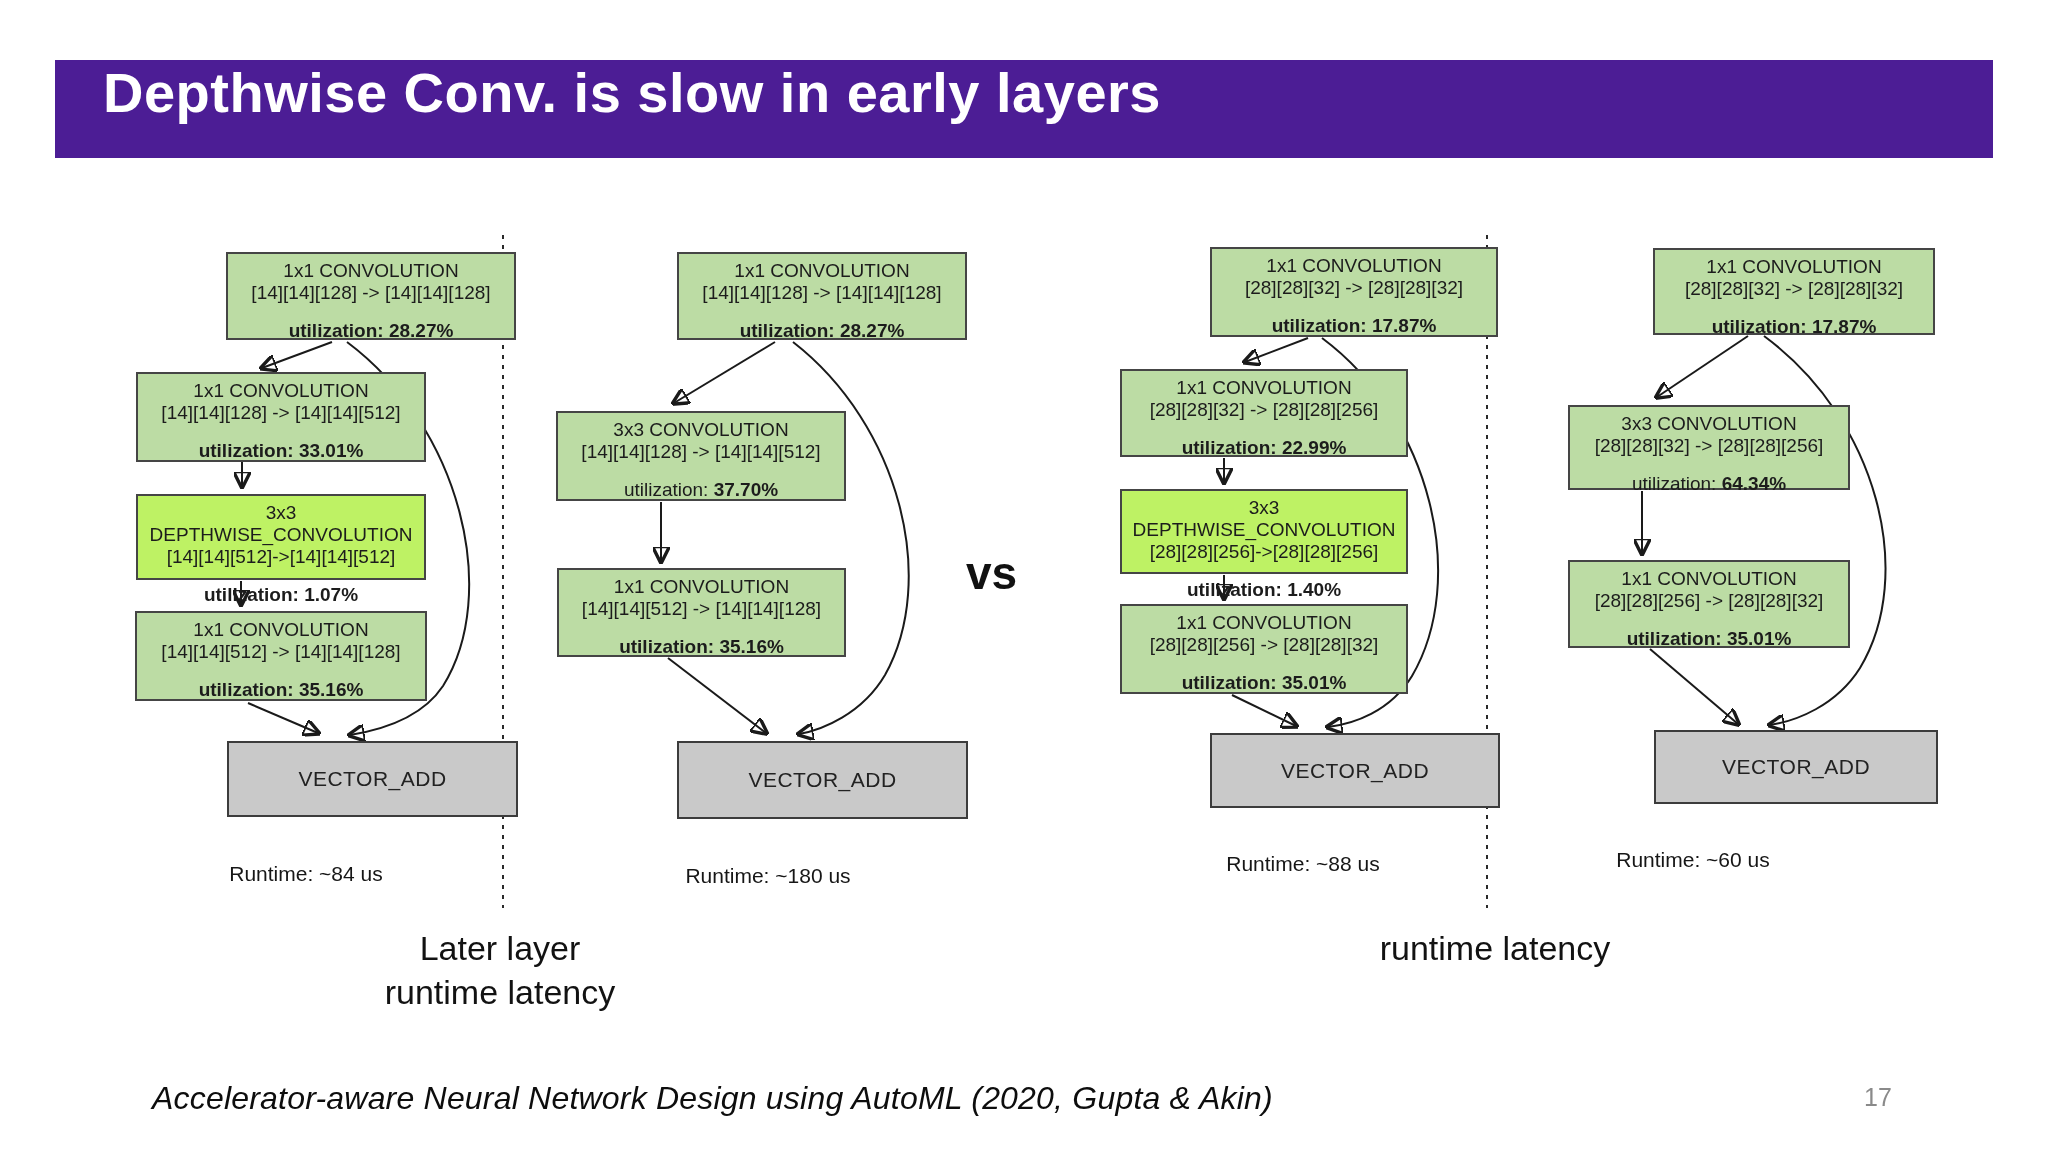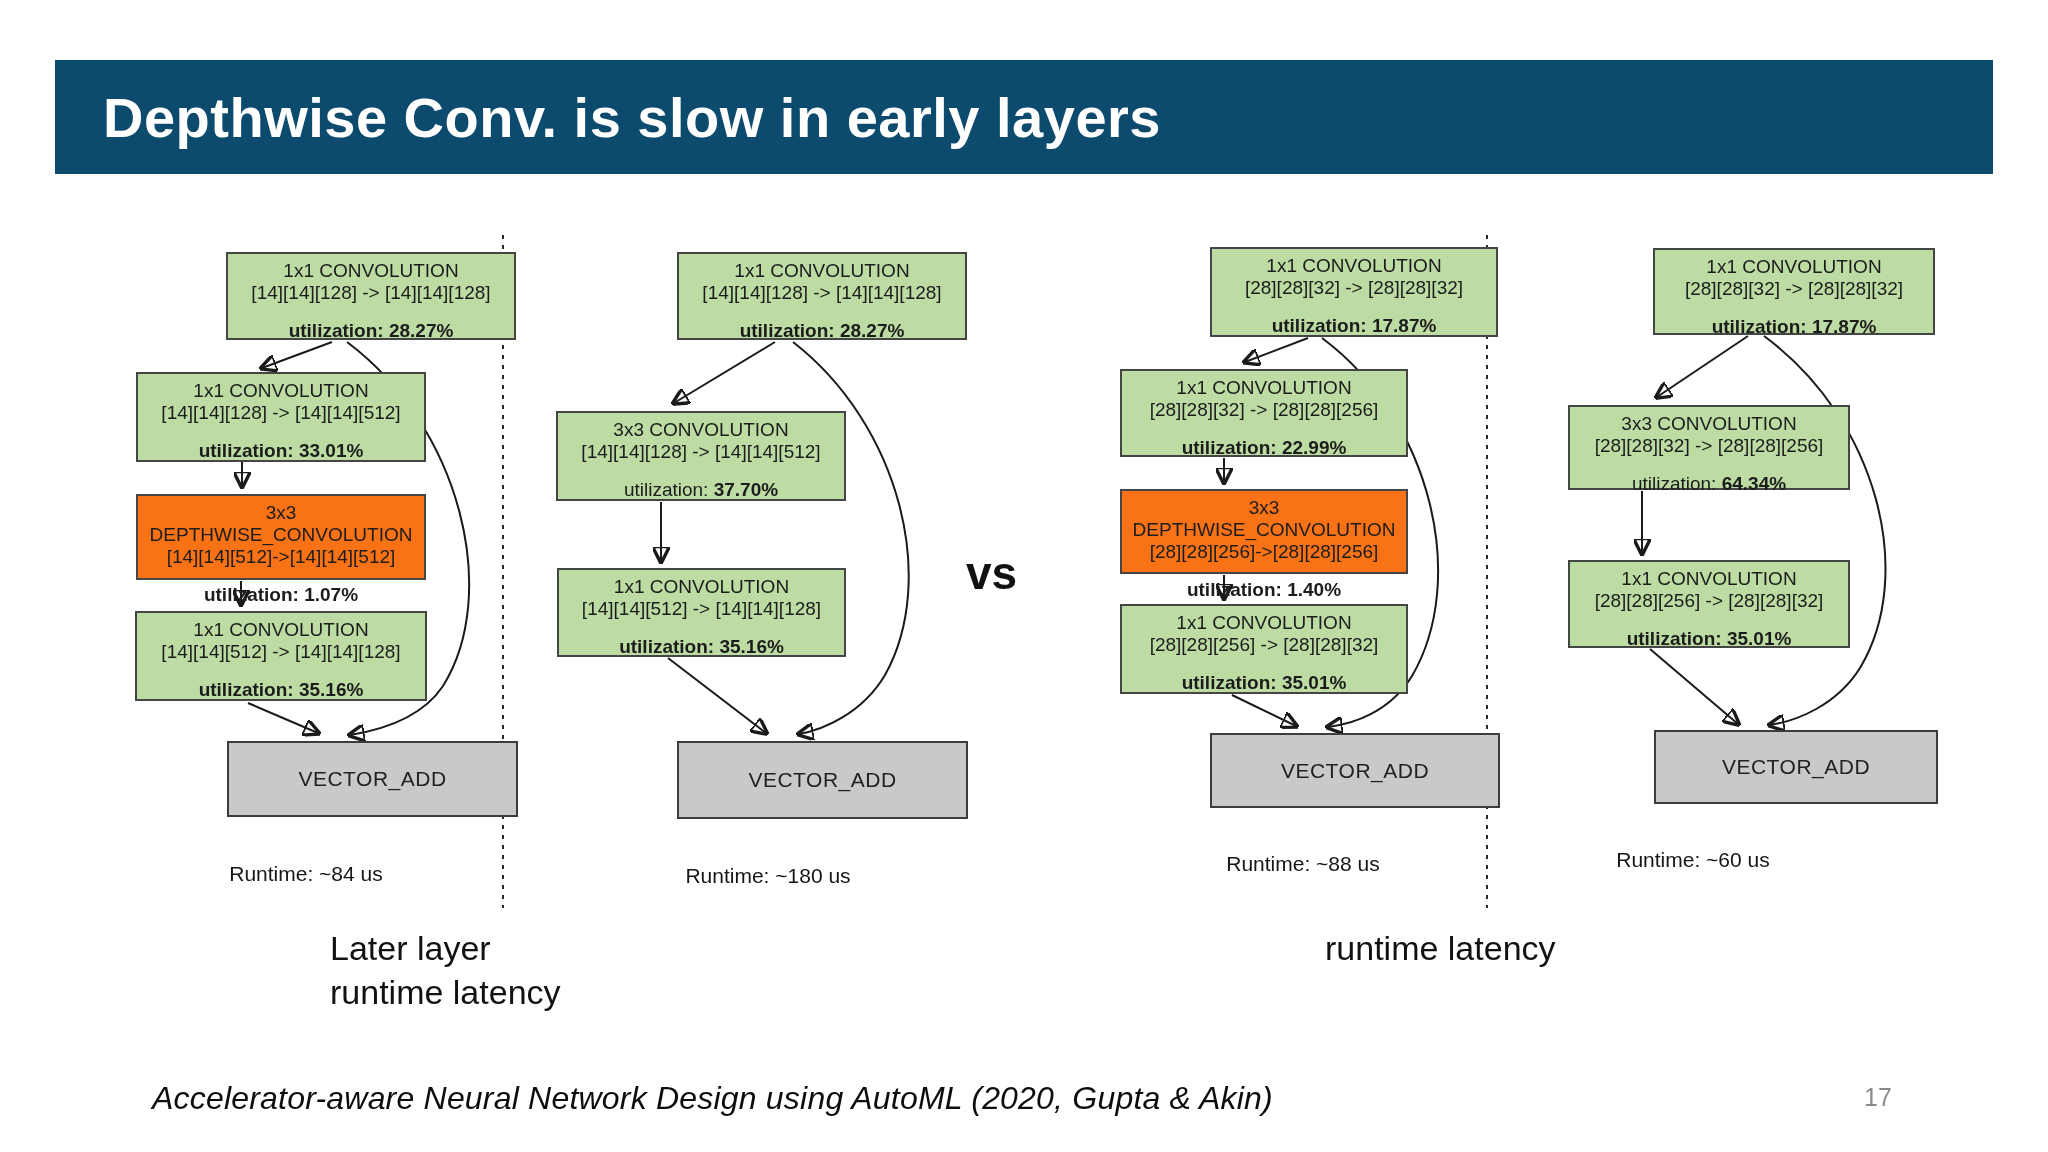--- a/index.html
+++ b/index.html
@@ -2,48 +2,48 @@
 <html><head>
 <meta charset="utf-8">
 <style>
   html,body{margin:0;padding:0;background:#ffffff;}
   .slide{
     position:relative;width:2048px;height:1152px;background:#ffffff;overflow:hidden;
     font-family:"Liberation Sans",sans-serif;color:#1b1b1b;
   }
   
   .titlebar{
-    position:absolute;left:55px;top:60px;width:1938px;height:114px;
-    background:#0c4a6e;display:flex;align-items:center;
+    position:absolute;left:55px;top:60px;width:1938px;height:98px;
+    background:#4c1d95;display:flex;align-items:flex-start;
   }
   .titlebar h1{
     margin:0;padding-left:48px;color:#ffffff;font-size:56px;font-weight:700;
     letter-spacing:0.5px;font-family:"Liberation Sans",sans-serif;
   }
   
   .edges{position:absolute;left:0;top:0;width:2048px;height:1152px;pointer-events:none;}
   .edges path,.edges line{stroke:#1a1a1a;stroke-width:2;fill:none;}
   .edges line.sep{stroke:#2a2a2a;stroke-width:2;stroke-dasharray:4 6;}
   
   .node{
     position:absolute;box-sizing:border-box;border:2px solid #454545;
     text-align:center;padding-top:6px;font-size:19px;line-height:22px;color:#1c1c1c;margin-left:40px;
   }
   .node.green{background:#BCDCA4;}
-  .node.yellow{background:#f97316;}
+  .node.yellow{background:#bef264;}
   .node .nutil{margin-top:16px;font-weight:700;}
   .node.ln .nutil span:first-child{font-weight:400;}
   .node.vadd{
     background:#C9C9C9;border:2px solid #3c3c3c;display:flex;align-items:center;
     justify-content:center;padding-top:0;font-size:21px;color:#222;letter-spacing:0.5px;
   }
   .runtime{position:absolute;width:300px;text-align:center;font-size:21px;color:#161616;}
   .vs{position:absolute;left:966px;top:546px;width:84px;text-align:left;
       font-size:46px;font-weight:700;color:#111;}
-  .caption{position:absolute;width:340px;text-align:left;font-size:34px;
+  .caption{position:absolute;width:340px;text-align:center;font-size:34px;
            line-height:44px;color:#121212;}
   .citation{position:absolute;left:152px;top:1080px;font-size:32px;font-style:italic;
             color:#0d0d0d;letter-spacing:0.2px;}
   .pageno{position:absolute;left:1850px;top:1083px;width:56px;text-align:center;
           font-size:25px;color:#8a8a8a;}
 </style>
 </head>
 <body>
 
 <div class="slide">

